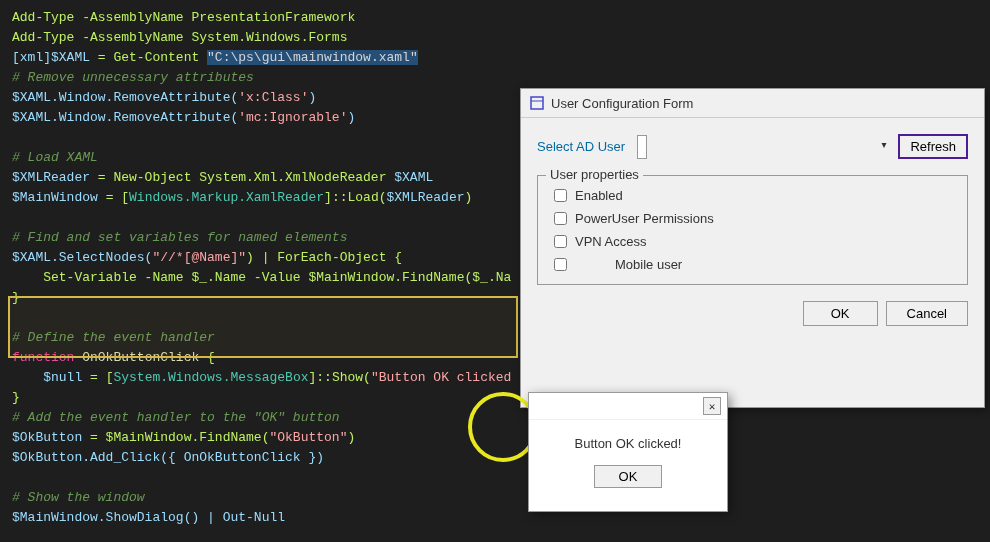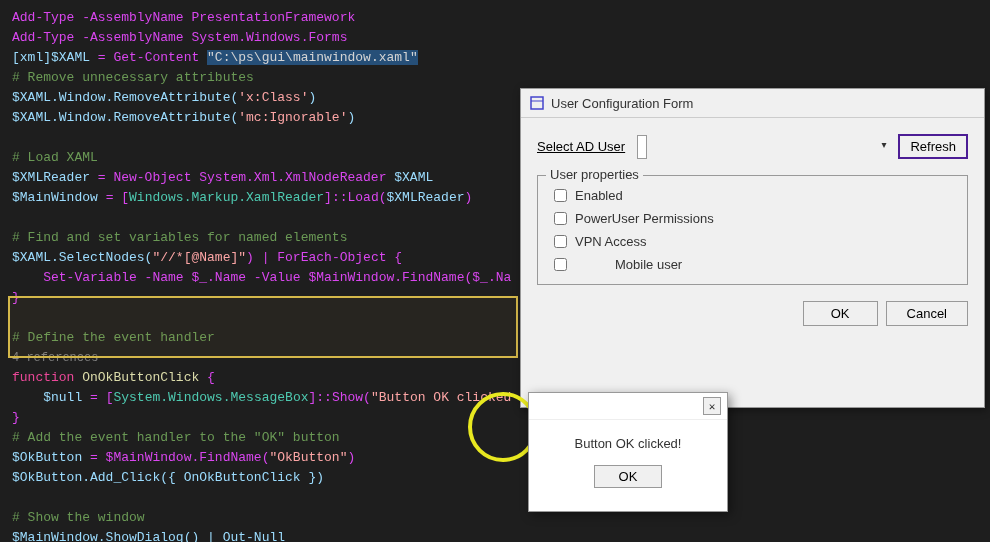--- a/index.html
+++ b/index.html
@@ -52,23 +52,23 @@
       bottom: 80px;
       left: 468px;
       pointer-events: none;
       z-index: 50;
     }
 
     
     .c-yellow { color: #dcdcaa; }
     .c-blue { color: #ec4899; }
     .c-cyan { color: #9cdcfe; }
-    .c-green { color: #6a9955; }
+    .c-green { color: #6a9955; font-style: italic; }
     .c-orange { color: #fca5a5; }
-    .c-white { color: #d946ef; }
+    .c-white { color: #bef264; }
     .c-lightblue { color: #4ec9b0; }
     .c-gray { color: #808080; }
     .c-selected { background: #264f78; color: #d4d4d4; }
 
     
     .user-config-window {
       position: absolute;
       top: 88px;
       left: 520px;
       width: 465px;
@@ -105,23 +105,22 @@
     }
 
     .select-row {
       display: flex;
       align-items: center;
       margin-bottom: 16px;
     }
 
     .select-label {
       width: 100px;
-      color: #000000;
-      font-size: 13px;
-      text-decoration: underline;
+      color: #0369a1;
+      font-size: 13px;
     }
 
     .ad-user-select {
       flex: 1;
       height: 24px;
       border: 1px solid #999;
       background: white;
       font-size: 13px;
       appearance: none;
       -webkit-appearance: none;
@@ -281,21 +280,20 @@
   <div class="code-line"><span class="c-green"># Load XAML</span></div>
   <div class="code-line"><span class="c-cyan">$XMLReader</span><span class="c-white"> = New-Object System.Xml.XmlNodeReader </span><span class="c-cyan">$XAML</span></div>
   <div class="code-line"><span class="c-cyan">$MainWindow</span><span class="c-white"> = [</span><span class="c-lightblue">Windows.Markup.XamlReader</span><span class="c-white">]::Load(</span><span class="c-cyan">$XMLReader</span><span class="c-white">)</span></div>
   <div class="code-line">&nbsp;</div>
   <div class="code-line"><span class="c-green"># Find and set variables for named elements</span></div>
   <div class="code-line"><span class="c-cyan">$XAML.SelectNodes(</span><span class="c-orange">"//*[@Name]"</span><span class="c-white">) | ForEach-Object {</span></div>
   <div class="code-line"><span class="c-white">    Set-Variable -Name $_.Name -Value $MainWindow.FindName($_.Na</span></div>
   <div class="code-line"><span class="c-white">}</span></div>
   <div class="code-line">&nbsp;</div>
   <div class="code-line"><span class="c-green"># Define the event handler</span></div>
-  <div class="code-line references-line"><span class="c-gray">4 references</span></div>
   <div class="code-line"><span class="c-blue">function </span><span class="c-yellow">OnOkButtonClick</span><span class="c-white"> {</span></div>
   <div class="code-line"><span class="c-white">    </span><span class="c-cyan">$null</span><span class="c-white"> = [</span><span class="c-lightblue">System.Windows.MessageBox</span><span class="c-white">]::Show(</span><span class="c-orange">"Button OK clicked</span></div>
   <div class="code-line"><span class="c-white">}</span></div>
   <div class="code-line"><span class="c-green"># Add the event handler to the "OK" button</span></div>
   <div class="code-line"><span class="c-cyan">$OkButton</span><span class="c-white"> = $MainWindow.FindName(</span><span class="c-orange">"OkButton"</span><span class="c-white">)</span></div>
   <div class="code-line"><span class="c-cyan">$OkButton.Add_Click({ OnOkButtonClick })</span></div>
   <div class="code-line">&nbsp;</div>
   <div class="code-line"><span class="c-green"># Show the window</span></div>
   <div class="code-line"><span class="c-cyan">$MainWindow.ShowDialog() | Out-Null</span></div>
 </div>

